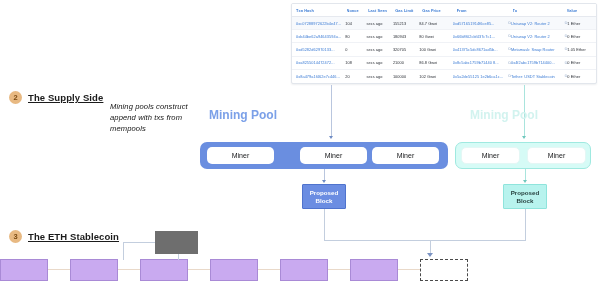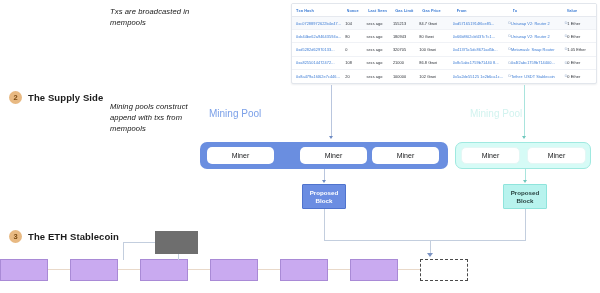--- a/index.html
+++ b/index.html
@@ -15,21 +15,21 @@
   
   .section-head{position:absolute;display:flex;align-items:center;gap:6px;}
   .badge{
     width:13px;height:13px;border-radius:50%;
     background:#e8b982;color:#7a4a12;
     font-size:7.5px;line-height:13px;text-align:center;
     font-weight:bold;flex:0 0 auto;
   }
   .section-title{
     font-size:9.5px;font-weight:bold;color:#1b1b1b;
-    white-space:nowrap;letter-spacing:.1px;
+    text-decoration:underline;white-space:nowrap;letter-spacing:.1px;
   }
 
   
   .caption{
     position:absolute;font-size:7.6px;font-style:italic;
     color:#151515;line-height:1.45;letter-spacing:.1px;
   }
 
   
   .tx-table{
@@ -54,21 +54,21 @@
   .c-from{width:62px;color:#3b7bd4;}
   .c-to{width:60px;color:#3b7bd4;}
   .c-val{width:28px;}
   .copy{color:#8aa2c4;font-size:3.6px;margin-left:1px;}
 
   
   .pool{position:absolute;border-radius:7px;box-sizing:border-box;}
   .pool-blue{left:200px;top:142px;width:248px;height:27px;background:#6a8ee0;}
   .pool-teal{left:455px;top:142px;width:136px;height:27px;
              background:#d6fbf6;border:1px solid #9fe9e0;}
-  .pool-label{position:absolute;font-size:10px;font-weight:normal;line-height:1.25;}
+  .pool-label{position:absolute;font-size:12px;font-weight:bold;line-height:1.25;}
   .pool-label-blue{left:209px;top:108px;color:#7ba0e8;}
   .pool-label-teal{left:470px;top:108px;color:#d2f3ef;}
   .miner{
     position:absolute;background:#ffffff;border-radius:5px;
     height:17px;display:flex;align-items:center;justify-content:center;
     font-size:7px;color:#17181a;box-sizing:border-box;
   }
   .miner-t{border:1px solid #e4f7f5;}
 
   
@@ -109,21 +109,20 @@
   .watermark{
     position:absolute;right:6px;bottom:3px;
     font-size:6px;color:#eceef2;letter-spacing:.6px;white-space:nowrap;
   }
 </style>
 </head>
 <body>
 
 <div class="stage">
 
-  <div class="caption" style="left:110px;top:6px;width:90px;">Txs are broadcasted in mempools</div>
 
   <div class="tx-table">
     <div class="tx-row tx-head">
       <span class="c c-hash">Txn Hash</span>
       <span class="c c-nonce">Nonce</span>
       <span class="c c-seen">Last Seen</span>
       <span class="c c-gl">Gas Limit</span>
       <span class="c c-gp">Gas Price</span>
       <span class="c c-from">From</span>
       <span class="c c-to">To</span>

